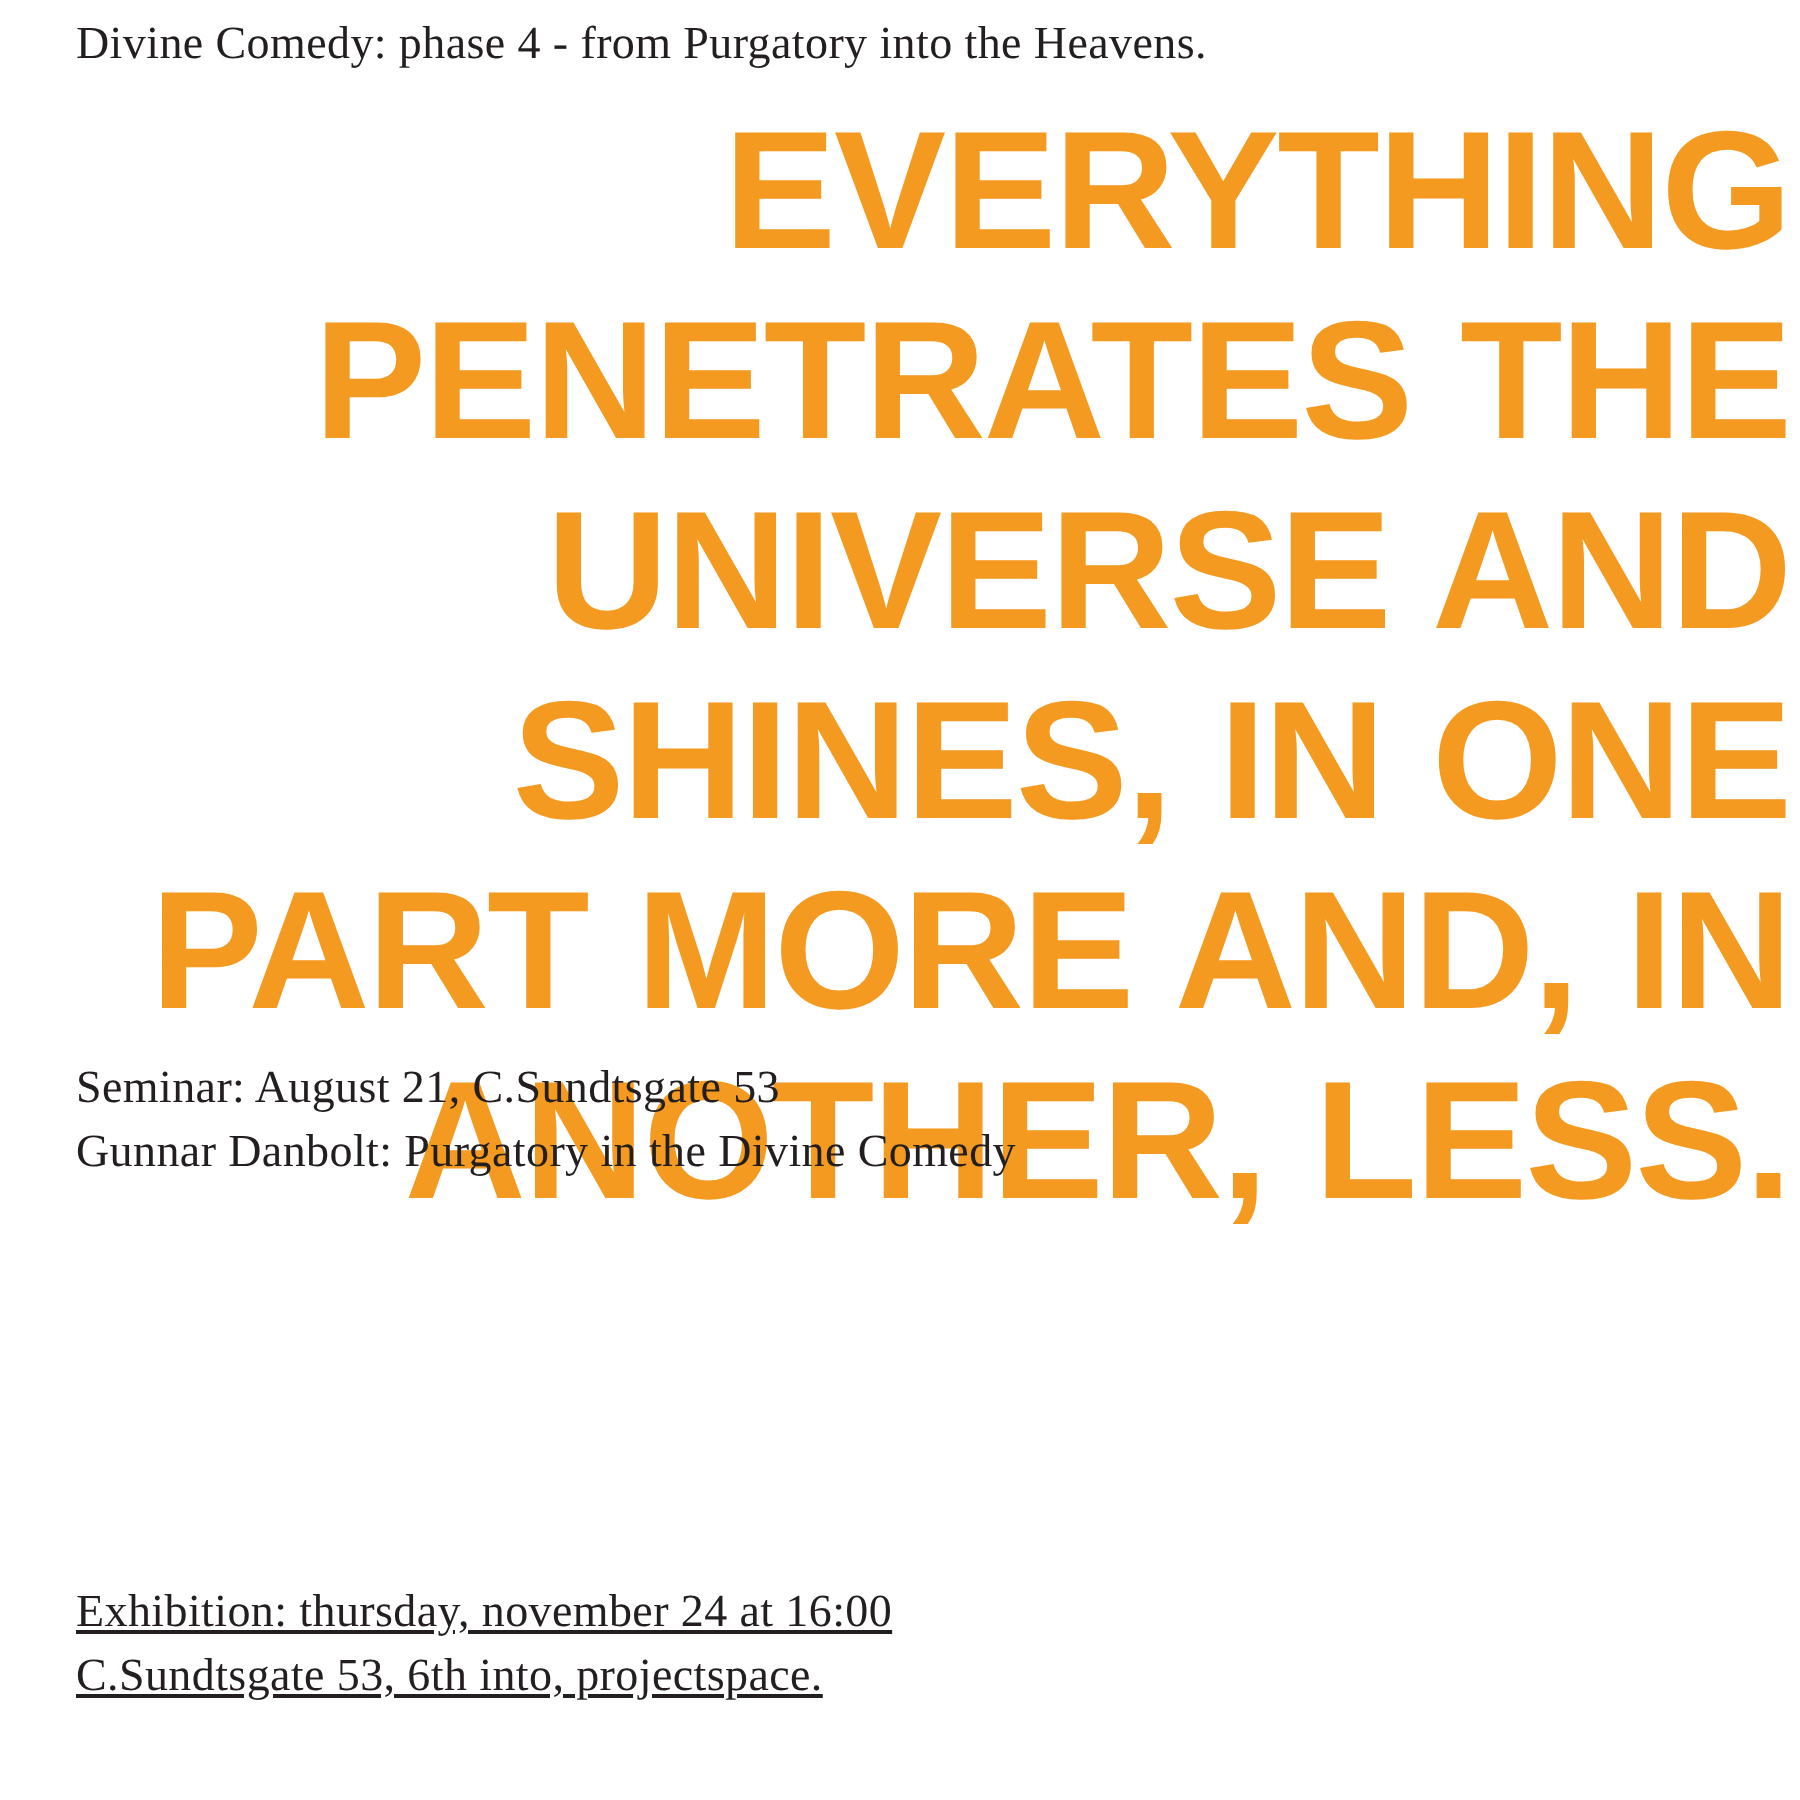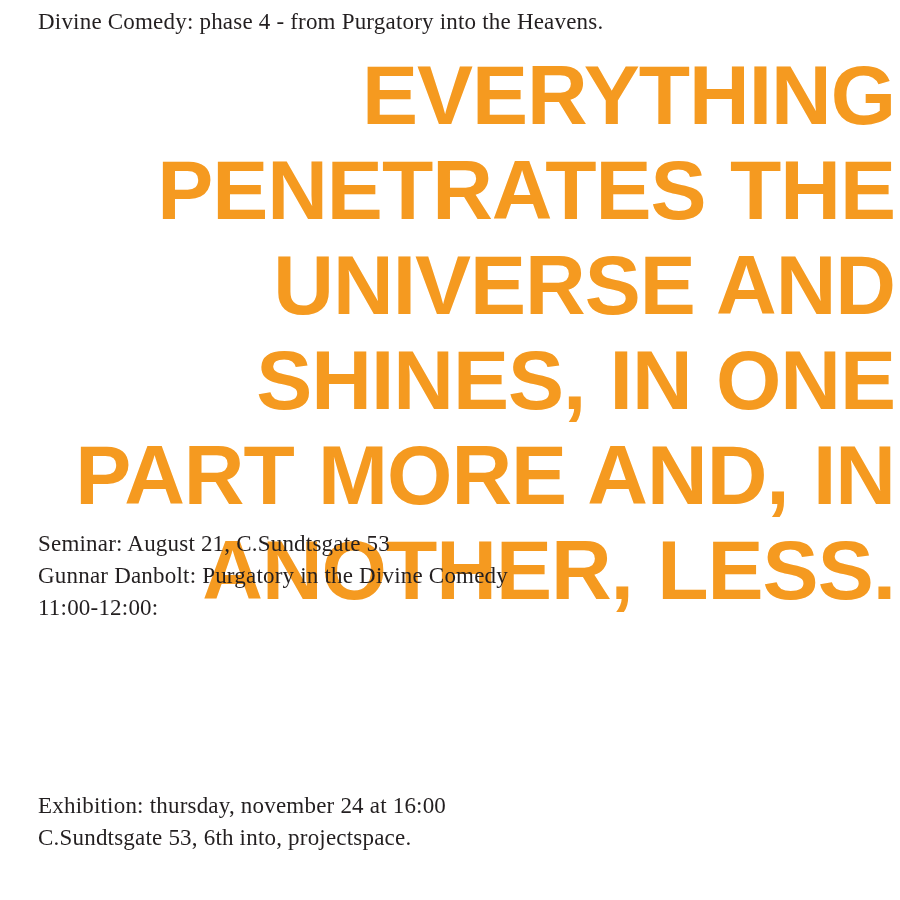--- a/index.html
+++ b/index.html
@@ -55,39 +55,39 @@
     color: #231f20;
     letter-spacing: 0.2px;
   }
   .seminar-block {
     top: 528px;
     width: 700px;
   }
   .exhibition-block {
     top: 790px;
     width: 760px;
+    text-decoration: underline;
   }
   .line {
     display: block;
     white-space: pre;
   }
 </style>
 </head>
 <body>
 
 <div class="page">
 
   <div class="header-note">Divine Comedy: phase 4 - from Purgatory into the Heavens.</div>
 
   <div class="quote">EVERYTHING PENETRATES THE UNIVERSE AND SHINES, IN ONE PART MORE AND, IN ANOTHER, LESS.</div>
 
   <div class="block seminar-block">
     <span class="line">Seminar: August 21, C.Sundtsgate 53</span>
     <span class="line">Gunnar Danbolt: Purgatory in the Divine Comedy</span>
-    <span class="line">11:00-12:00:</span>
   </div>
 
   <div class="block exhibition-block">
     <span class="line">Exhibition: thursday, november 24 at 16:00</span>
     <span class="line">C.Sundtsgate 53, 6th into, projectspace.</span>
   </div>
 
 </div>
 
 </body></html>

